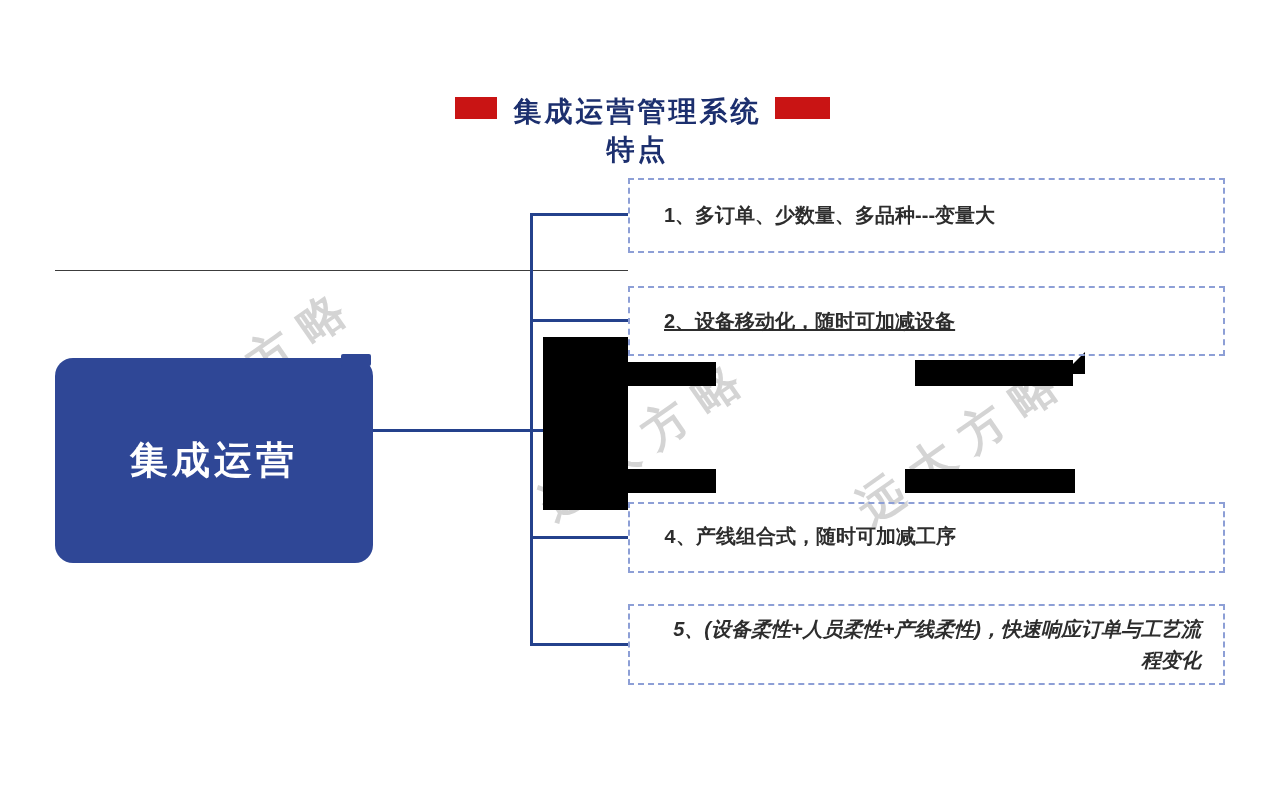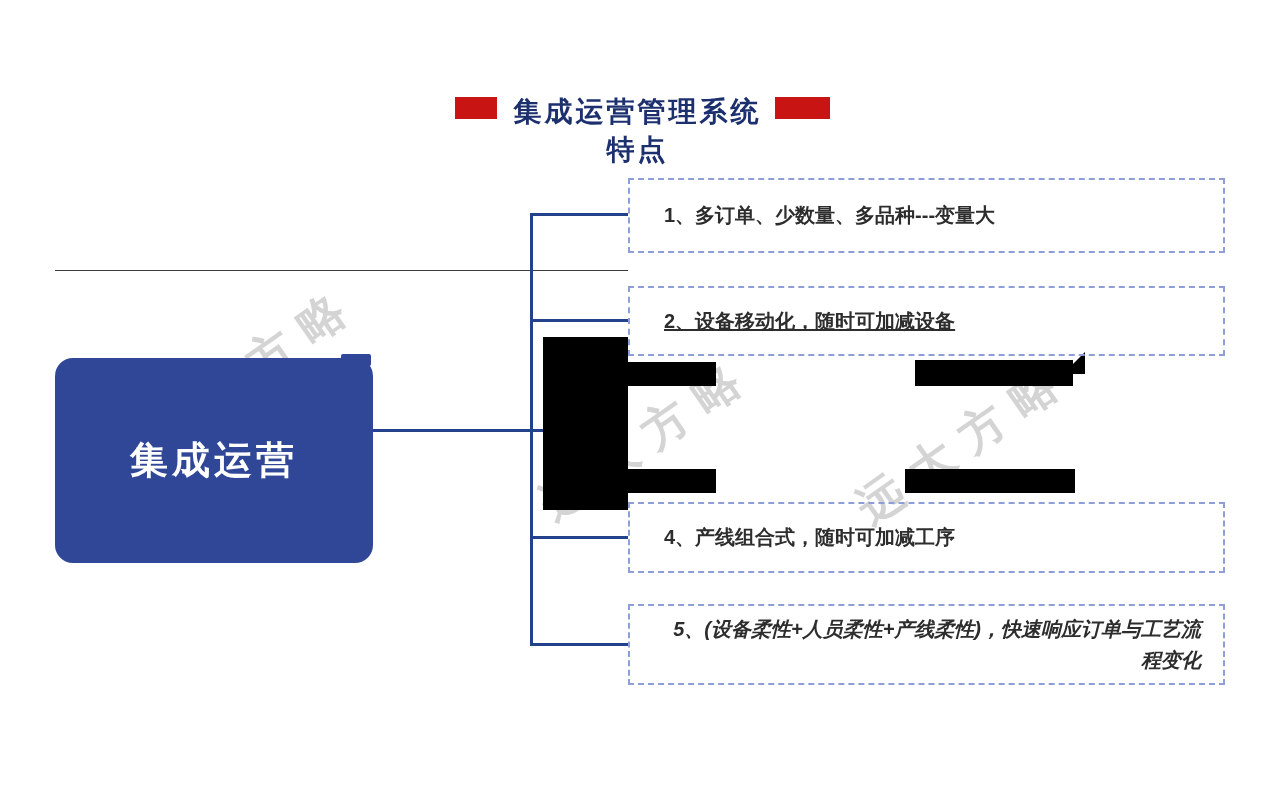--- a/index.html
+++ b/index.html
@@ -111,21 +111,21 @@
     font-size: 20px;
     font-weight: 600;
     color: #2d2d2d;
     line-height: 1.55;
     z-index: 4;
     text-align: right;
   }
   .b1 { top: 178px; height: 75px; }
   .b2 { top: 286px; height: 70px; text-decoration: underline; }
   .b3 { top: 395px; height: 71px; }
-  .b4 { top: 502px; height: 71px; }
+  .b4 { top: 502px; height: 71px; font-family: Liberation Mono, monospace; }
   .b5 { top: 604px; height: 81px; font-style: italic; }
 
   
   .redact {
     position: absolute;
     background: #000000;
     z-index: 3;
   }
   .r1 { left: 543px; top: 337px; width: 85px;  height: 173px; }
   .r2 { left: 628px; top: 362px; width: 88px;  height: 24px; }

